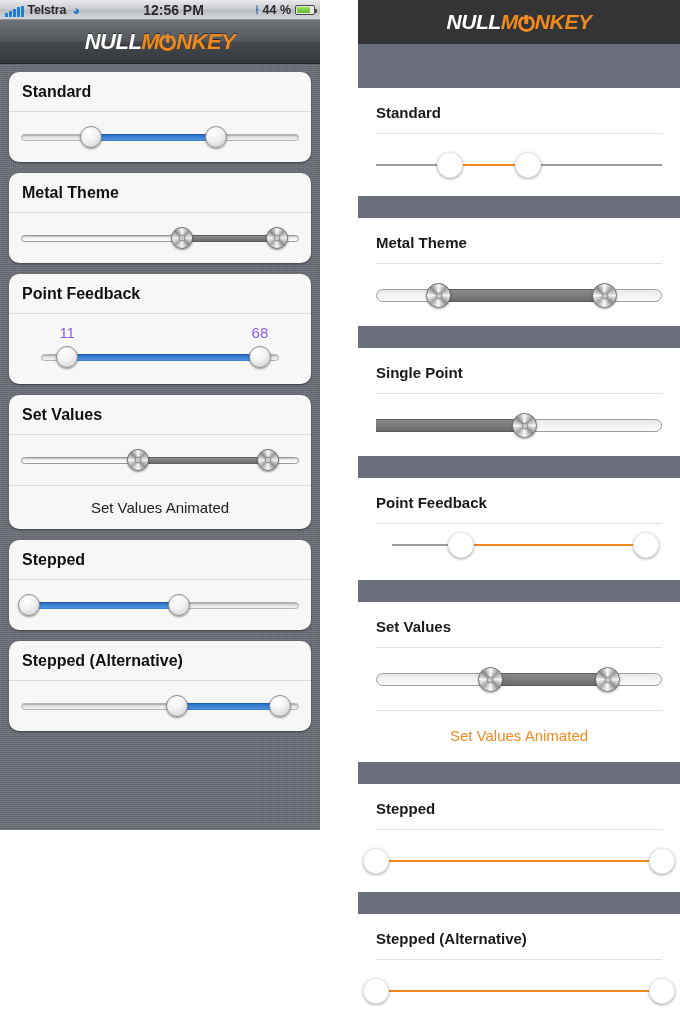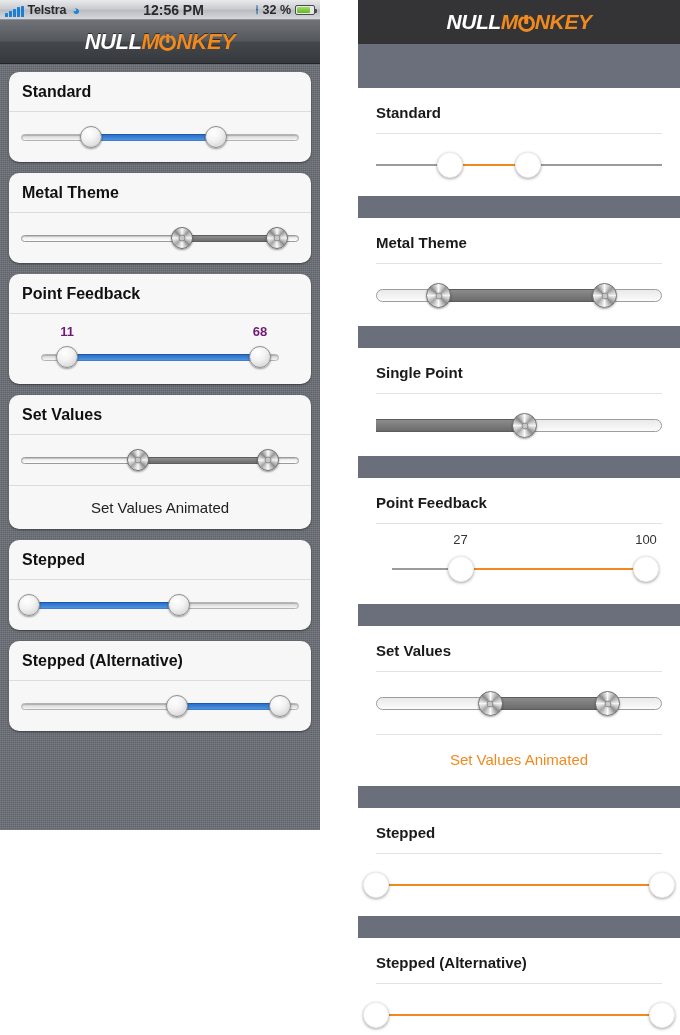--- a/index.html
+++ b/index.html
@@ -85,21 +85,21 @@
   .ios-thumb.metal {
     background:
       conic-gradient(from 0deg, #fbfbfb, #9a9a9a, #f2f2f2, #8e8e8e, #fafafa, #a5a5a5, #f6f6f6, #8a8a8a, #fbfbfb);
     border:1px solid #6f6f6f;
   }
   .ios-thumb.metal::after{ content:""; position:absolute; left:50%; top:50%; width:5px;height:5px;
      transform:translate(-50%,-50%); border-radius:50%; background:#c6c6c6; border:1px solid #8d8d8d;}
   .ios-track.metal { background: linear-gradient(#e9e9e9,#fdfdfd); border:1px solid #9b9b9b; }
   .ios-fill.metal { background: linear-gradient(#8e8e8e,#6c6c6c); border-top:1px solid #5e5e5e; border-bottom:1px solid #5e5e5e;}
   .pf-values { position:relative; height:18px; margin-bottom:4px; }
-  .pf-values span { position:absolute; transform:translateX(-50%); font-size:13px; color:#701a75;font-weight:bold; }
+  .pf-values span { position:absolute; transform:translateX(-50%); font-size:15px; color:#8b5cf6; }
   .pf-inset { padding: 0 20px; }
 
   
   .android {
     position:absolute; left:358px; top:0; width:322px; height:1035px;
     background:#ffffff; overflow:hidden;
   }
   .a-bar { height:44px; background:#343437; display:flex; align-items:center; justify-content:center; }
   .a-logo { font-size:21px; font-weight:900; font-style:italic; letter-spacing:-.4px; display:flex; align-items:center; }
   .a-logo .w{color:#fff} .a-logo .o{color:#f08a1e}
@@ -149,21 +149,21 @@
             <i></i>
             <i></i>
             <i></i>
           </span>
         <span class="carrier">Telstra</span>
         <span class="wifi">◕</span>
       </div>
       <div class="sb-time">12:56 PM</div>
       <div class="sb-right">
         <span class="bt">⍿</span>
-        <span class="pct">32 %</span>
+        <span class="pct">44 %</span>
         <span class="batt">
             <span></span>
           </span>
       </div>
     </div>
 
     <div class="navbar">
       <div class="logo">
         <span class="w">NULL</span>
           <span class="o">M</span>
@@ -311,24 +311,20 @@
       </div>
     </div>
 
     <div class="a-sep short"></div>
 
     <div class="a-section">
       <div class="a-title">Point Feedback</div>
       <div class="a-hr"></div>
       <div class="a-row tall">
         <div class="a-inset">
-          <div class="and-values">
-            <span id="a3va" style="left: 27%;">27</span>
-            <span id="a3vb" style="left: 100%;">100</span>
-          </div>
           <div class="and-slider">
             <div class="and-line"></div>
             <div class="and-fill" id="a3f" style="left: 27%; width: 73%;"></div>
             <div class="and-thumb" id="a3a" style="left: 27%;"></div>
             <div class="and-thumb" id="a3b" style="left: 100%;"></div>
           </div>
         </div>
       </div>
     </div>
 

